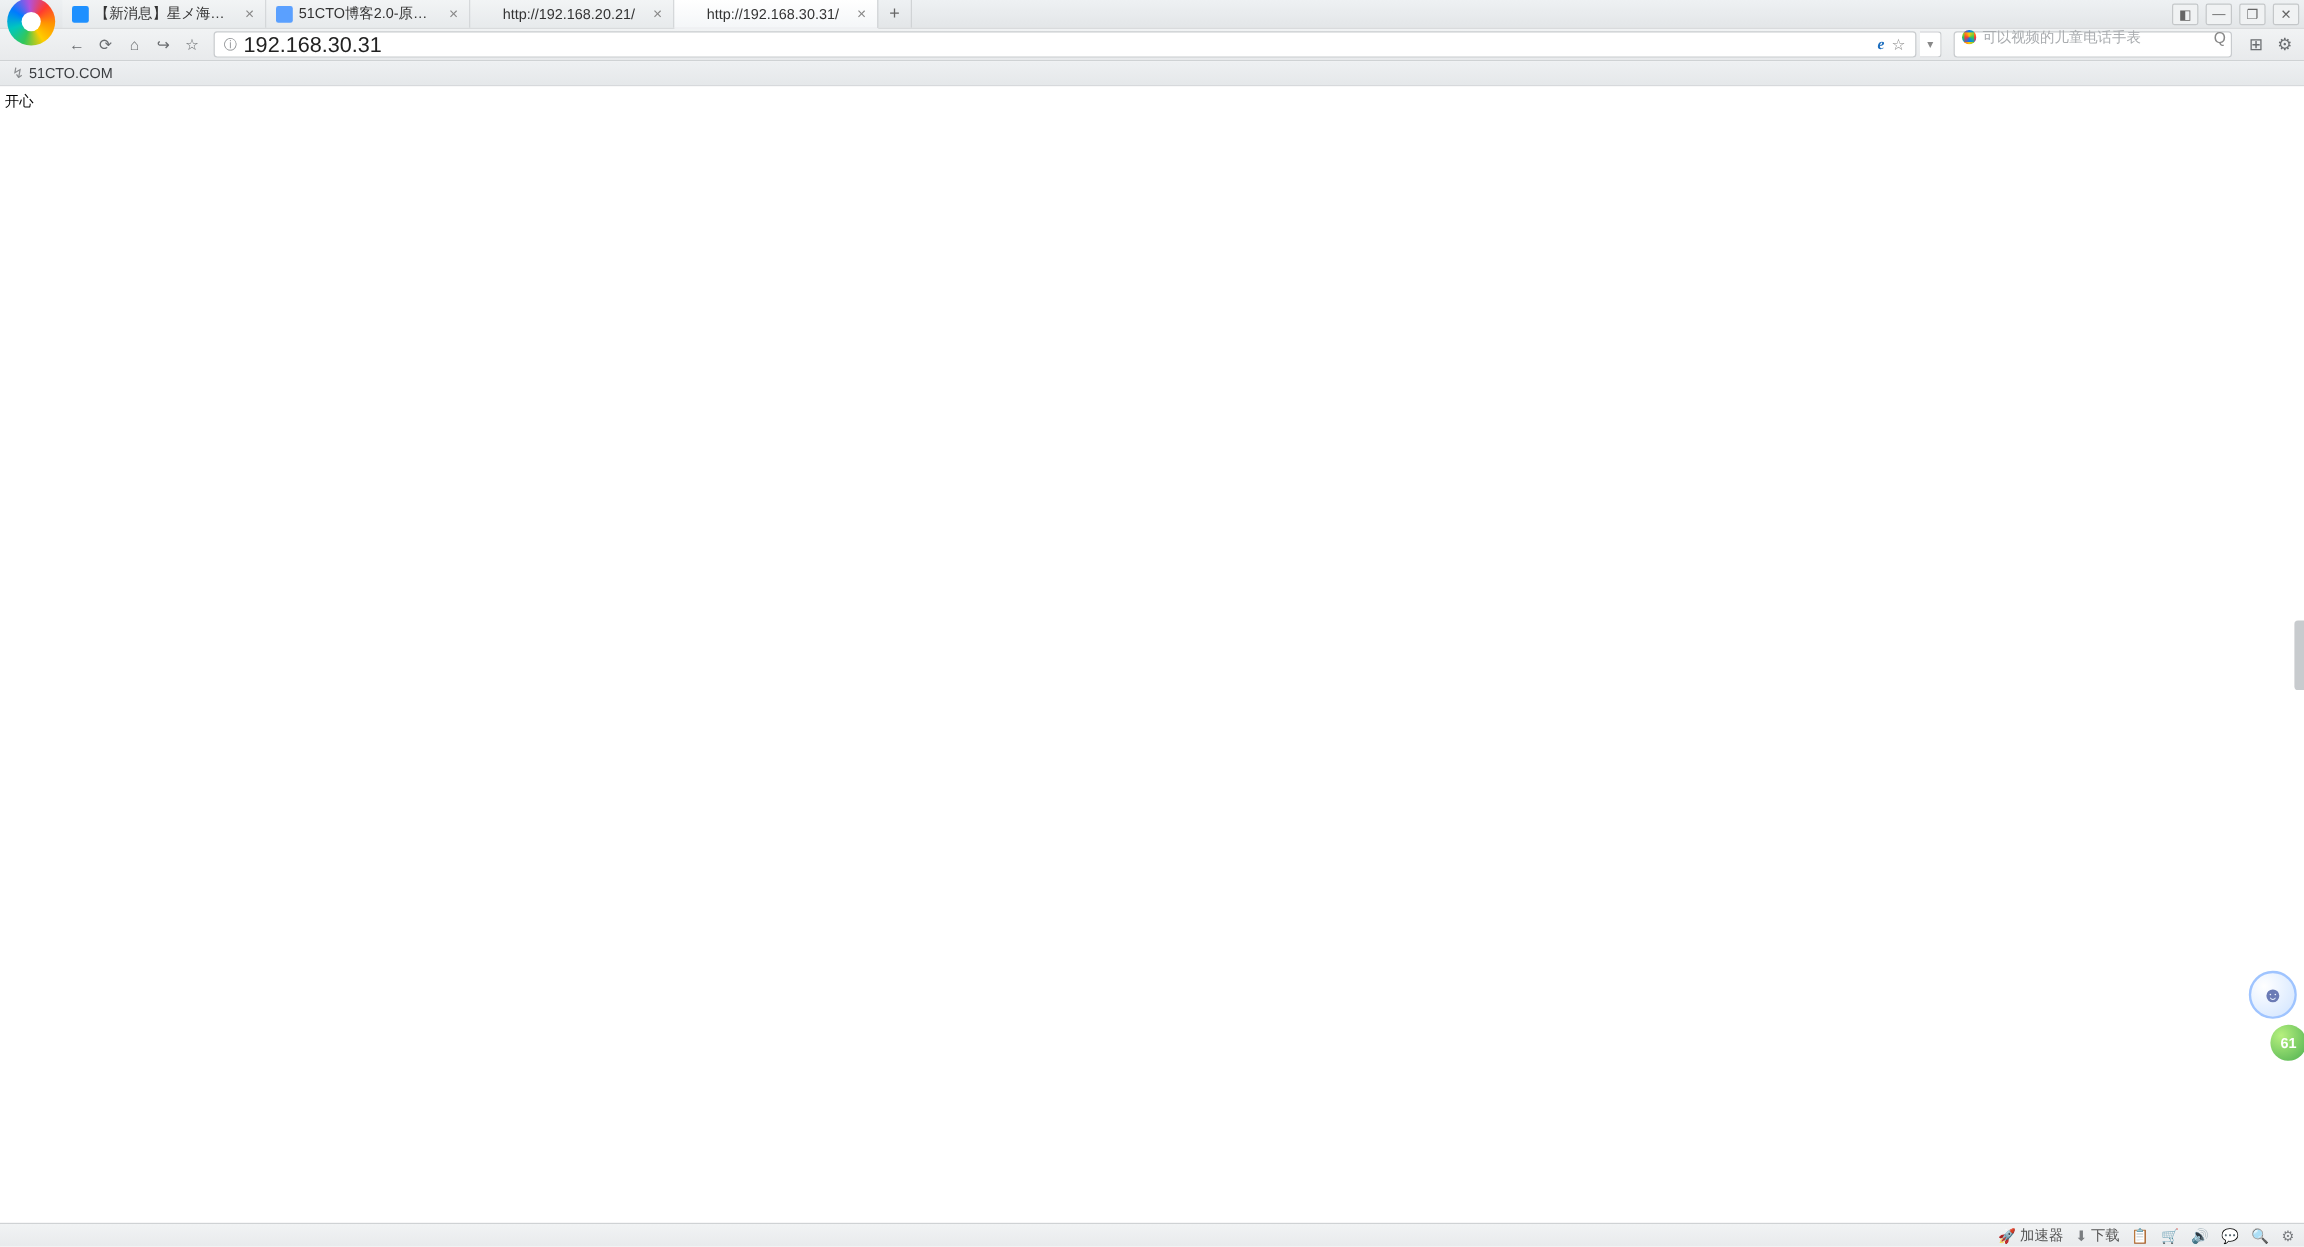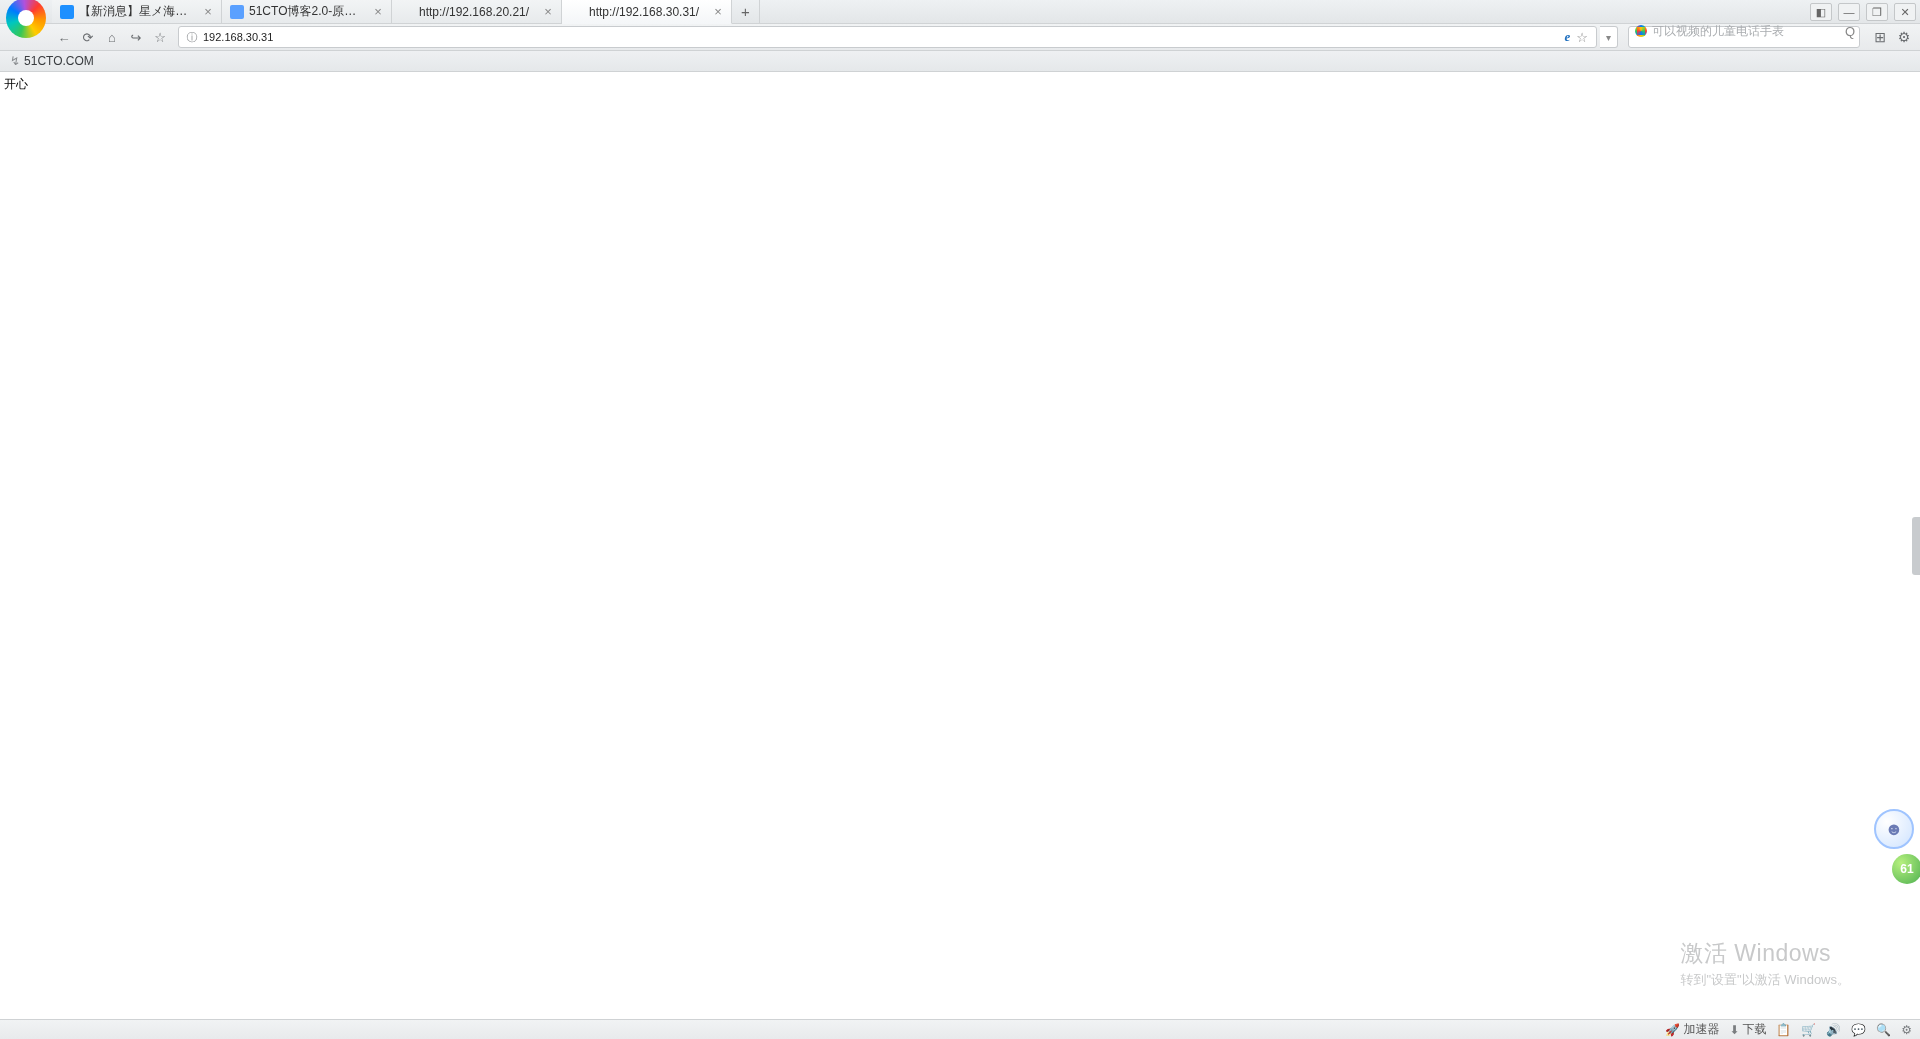--- a/index.html
+++ b/index.html
@@ -87,21 +87,21 @@
     color:#6a6d70; font-size:13px; cursor:pointer; border-radius:2px;
   }
   .addr-wrap{
     flex:1; height:22px;
     background:#fff; border:1px solid #c8cbce; border-radius:3px;
     display:flex; align-items:center; padding:0 4px 0 6px;
     margin-left:4px;
   }
   .lock-icon{width:14px; text-align:center; color:#8a8d90; font-size:11px; margin-right:4px;}
   .addr-input{
-    flex:1; border:none; outline:none; font-size:11px; color:#222;
+    flex:1; border:none; outline:none; font-size:18px; color:#222;
     background:transparent; font-family:inherit;
   }
   .addr-right{display:flex; align-items:center; gap:6px; color:#888; padding:0 4px;}
   .addr-right span{cursor:pointer; font-size:13px;}
   .dropdown-btn{
     width:18px; height:22px; border:1px solid #c8cbce; border-left:none;
     border-radius:0 3px 3px 0; display:flex; align-items:center; justify-content:center;
     background:#fff; color:#888; font-size:10px; margin-left:-1px; cursor:pointer;
   }
 
@@ -243,24 +243,20 @@
 <div class="bookbar">
   <div class="bookmark">
     <span class="bm-icon">↯</span>
     <span>51CTO.COM</span>
   </div>
 </div>
 
 <div class="page">
   <div class="page-text">开心</div>
 
-  <div class="watermark">
-    <div class="t1">激活 Windows</div>
-    <div class="t2">转到"设置"以激活 Windows。</div>
-  </div>
 
   <div class="side-handle"></div>
   <div class="float-bot">☻</div>
   <div class="float-badge">61</div>
 </div>
 
 <div class="statusbar">
   <div class="sitem">
     <span class="sicon">🚀</span>
     <span>加速器</span>

